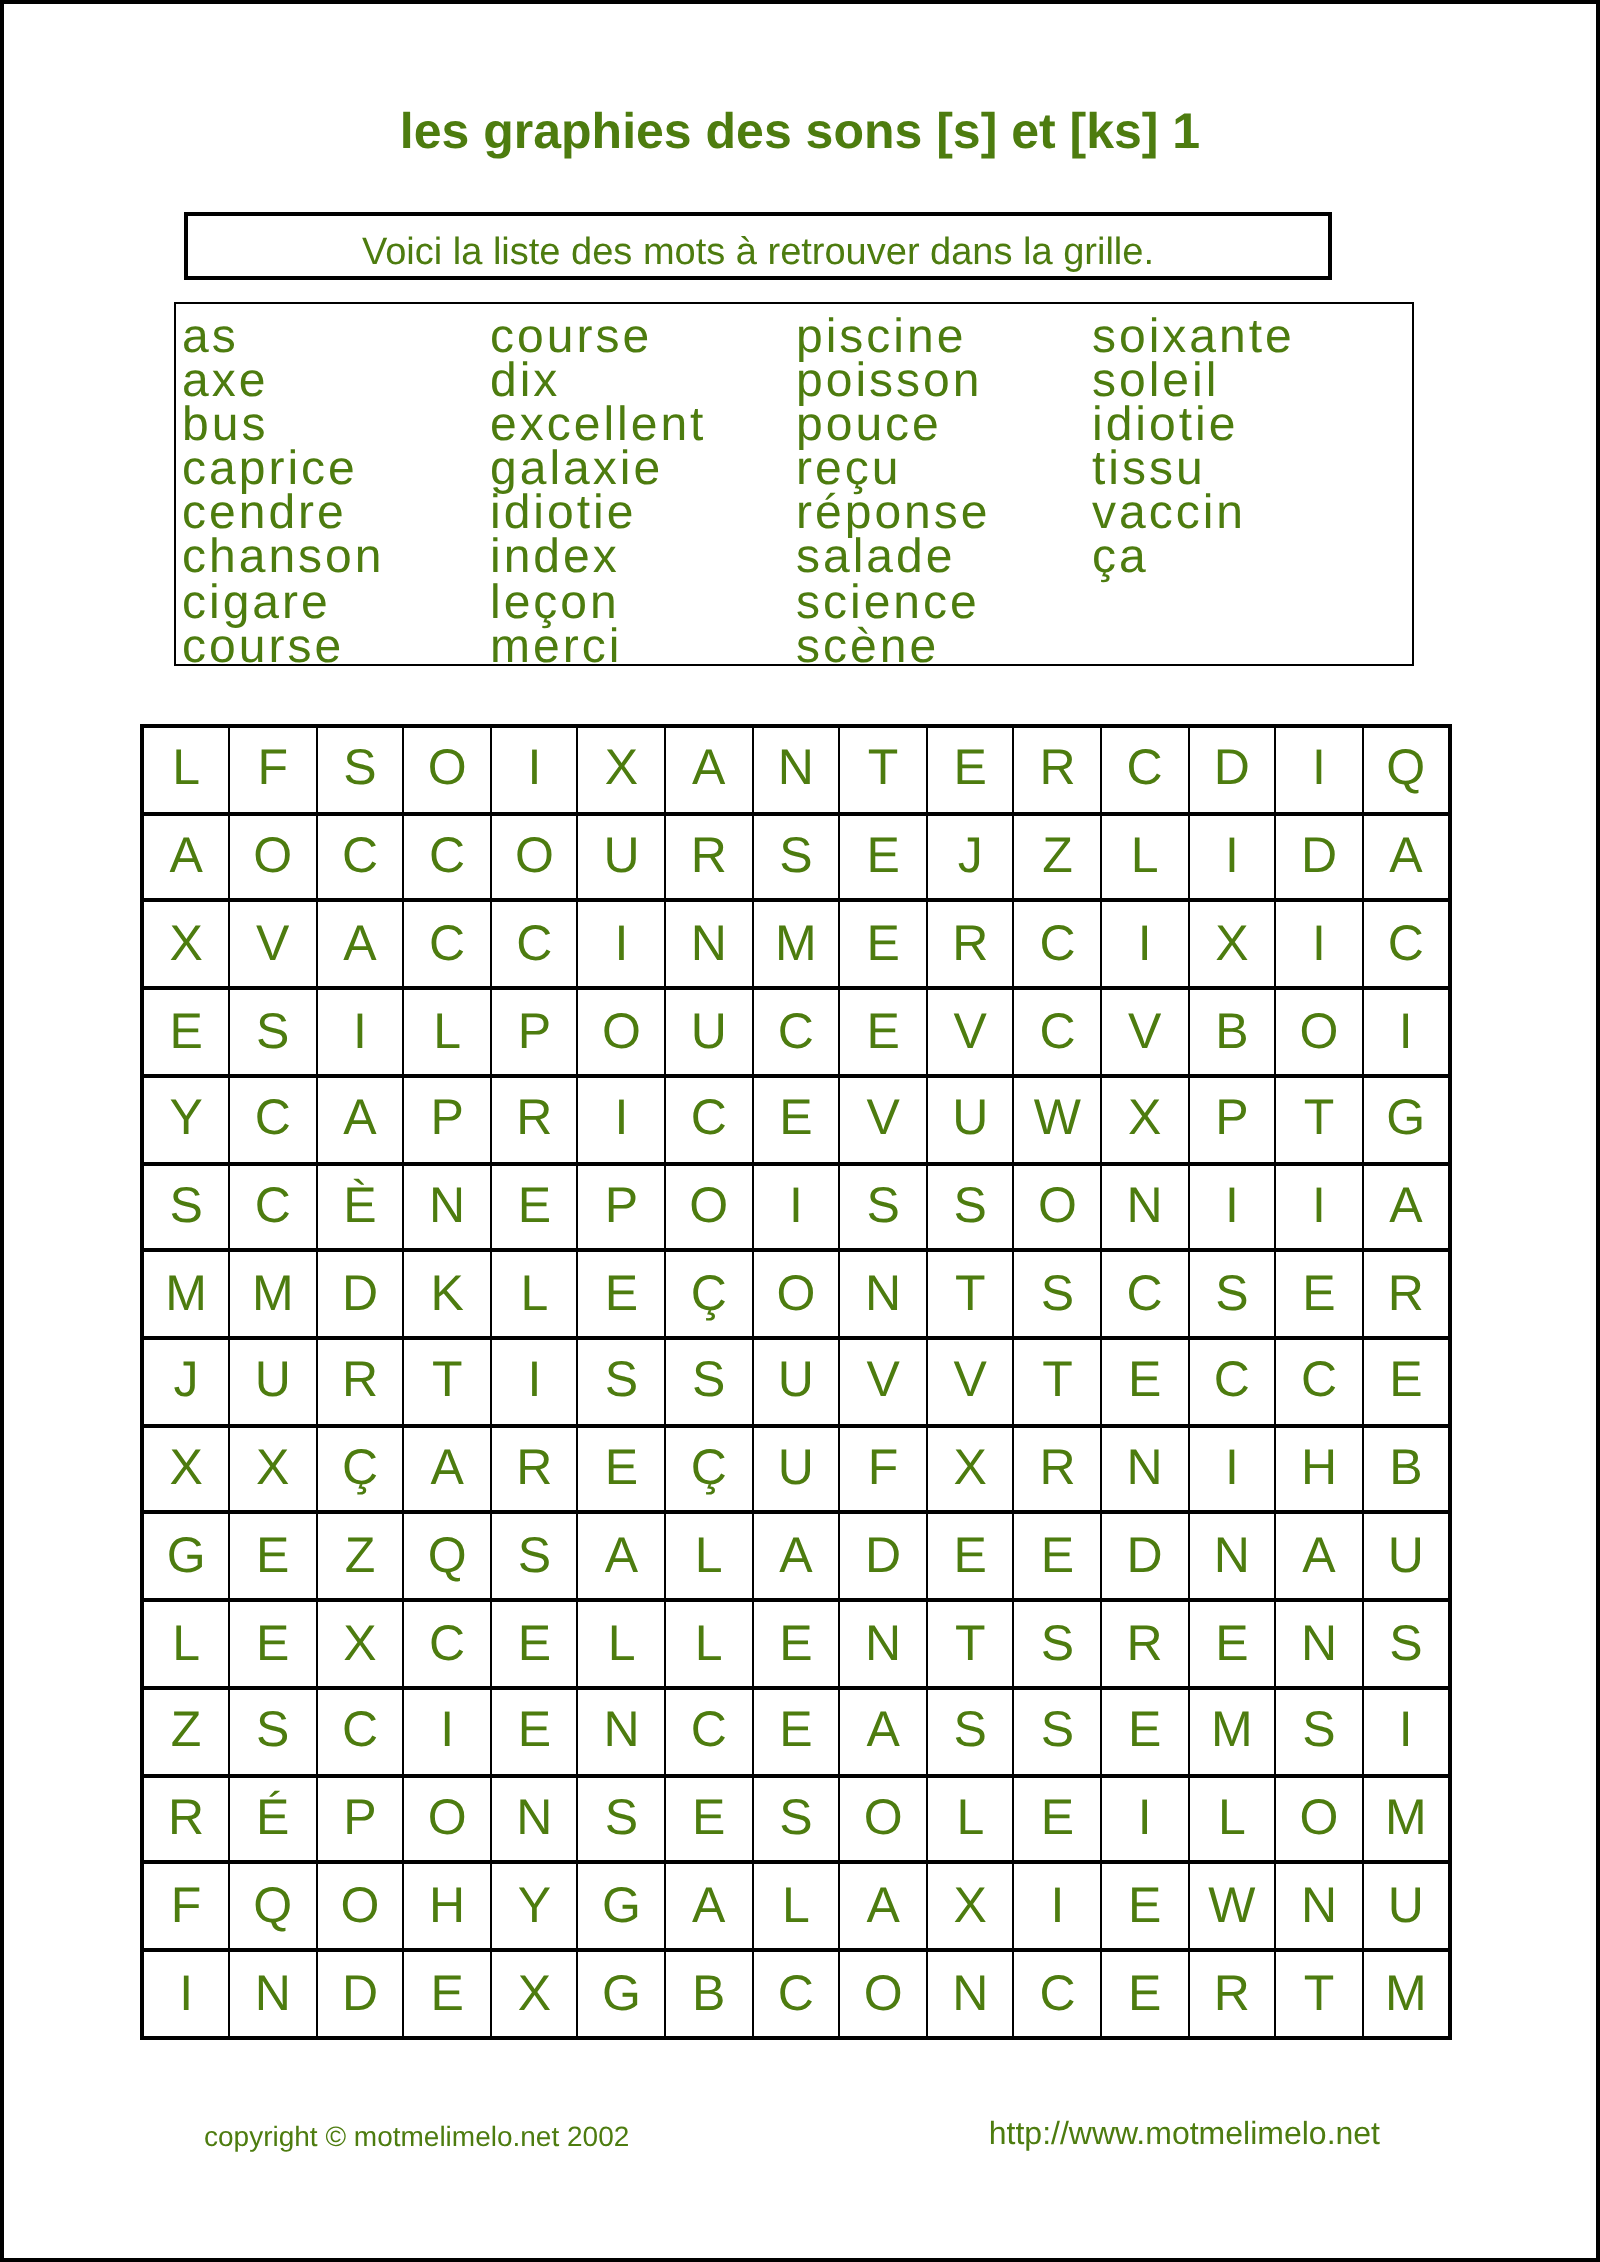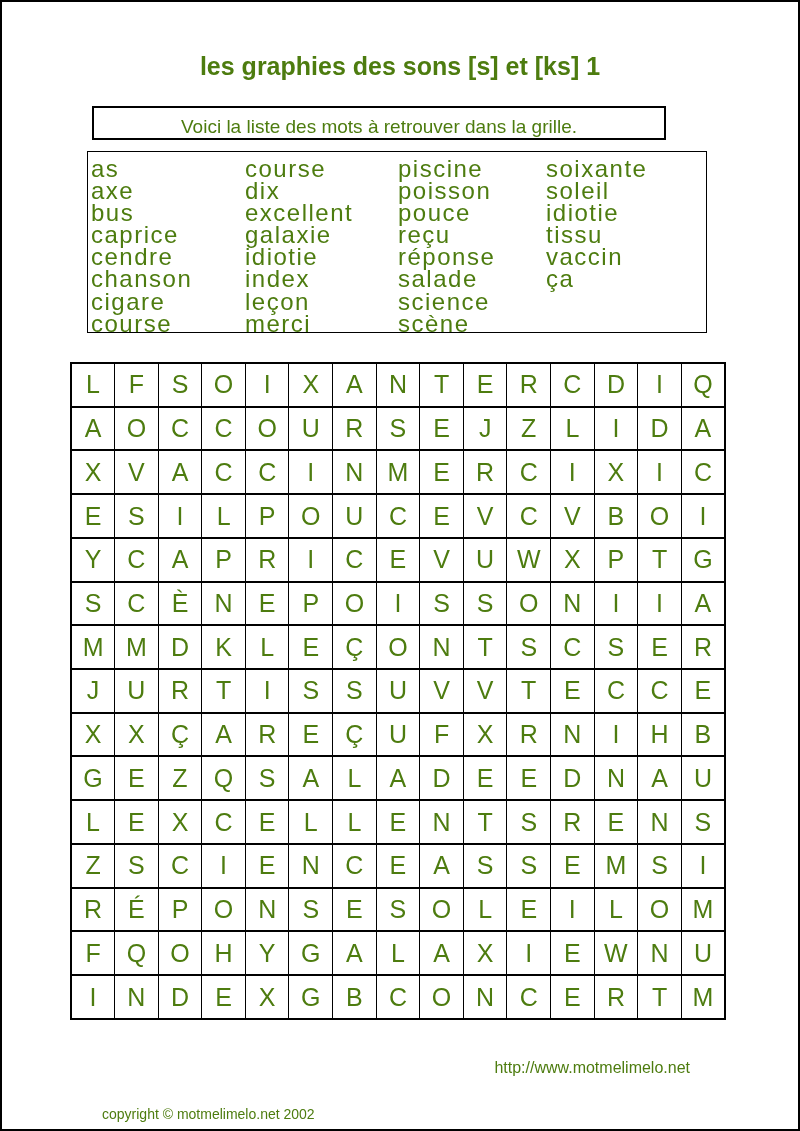--- a/index.html
+++ b/index.html
@@ -75,21 +75,21 @@
     border-bottom-width: 2px;
     padding: 0;
     text-align: center;
     vertical-align: middle;
     font-size: 25px;
     letter-spacing: 0;
   }
   .footer-left {
     position: absolute;
     left: 100px;
-    top: 1104px;
+    top: 1058px;
     font-size: 14px;
   }
   .footer-right {
     position: absolute;
     right: 108px;
     top: 1057px;
     font-size: 16px;
   }
 </style>
 </head>

